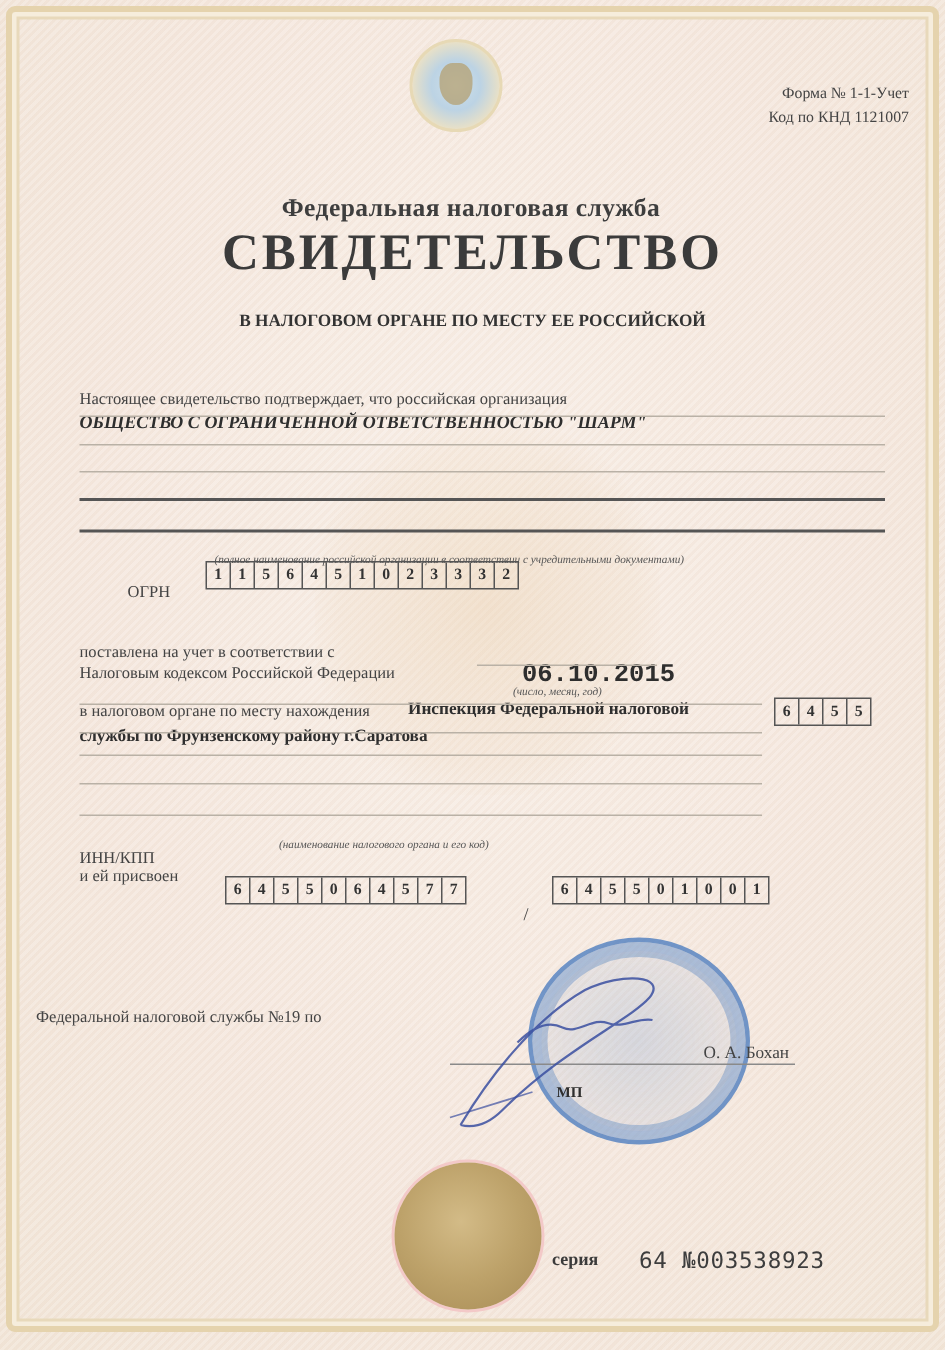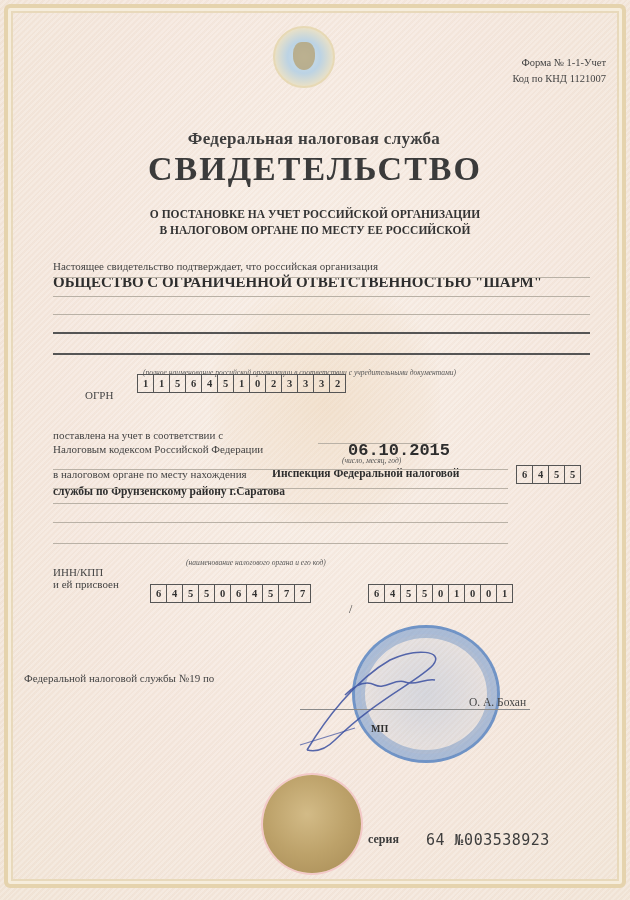--- a/index.html
+++ b/index.html
@@ -78,26 +78,25 @@
 </div>
 
 <div class="abs form-no">
   <div>Форма № 1-1-Учет</div>
   <div>Код по КНД 1121007</div>
 </div>
 
 <div class="abs agency">Федеральная налоговая служба</div>
 <div class="abs title">СВИДЕТЕЛЬСТВО</div>
 <div class="abs subtitle">
-  <div>О ПОСТАНОВКЕ НА УЧЕТ РОССИЙСКОЙ ОРГАНИЗАЦИИ</div>
   <div>В НАЛОГОВОМ ОРГАНЕ  ПО МЕСТУ ЕЕ РОССИЙСКОЙ</div>
 </div>
 
 <div class="abs txt" style="left:53px; top:248px;">Настоящее свидетельство подтверждает, что российская организация</div>
-<div class="abs txt bold" style="left:53px; top:262px; font-size:15px;">ОБЩЕСТВО С ОГРАНИЧЕННОЙ ОТВЕТСТВЕННОСТЬЮ "ШАРМ"</div>
+<div class="abs txt bold" style="left:53px; top:262px; font-size:12px;font-style:italic;">ОБЩЕСТВО С ОГРАНИЧЕННОЙ ОТВЕТСТВЕННОСТЬЮ "ШАРМ"</div>
 <div class="hline" style="left:53px; top:277px; width:537px;"></div>
 <div class="hline" style="left:53px; top:296px; width:537px;"></div>
 <div class="hline" style="left:53px; top:314px; width:537px;"></div>
 <div class="hline thick" style="left:53px; top:332px; width:537px;"></div>
 <div class="hline thick" style="left:53px; top:353px; width:537px;"></div>
 <div class="abs caption" style="left:143px; top:356px;">(полное наименование российской организации в соответствии с учредительными документами)</div>
 
 <div class="abs txt" style="left:85px; top:377px;">ОГРН</div>
 <div class="boxes" style="left:137px; top:374px;">
   <div class="cell">1</div>

